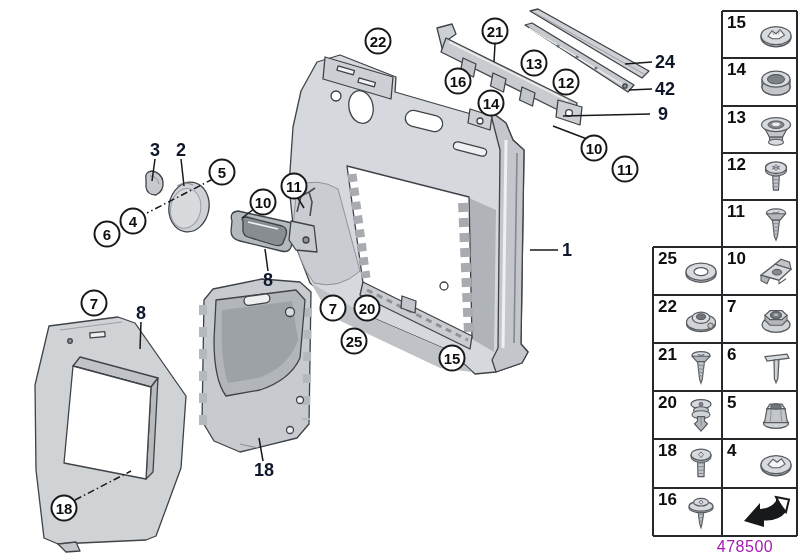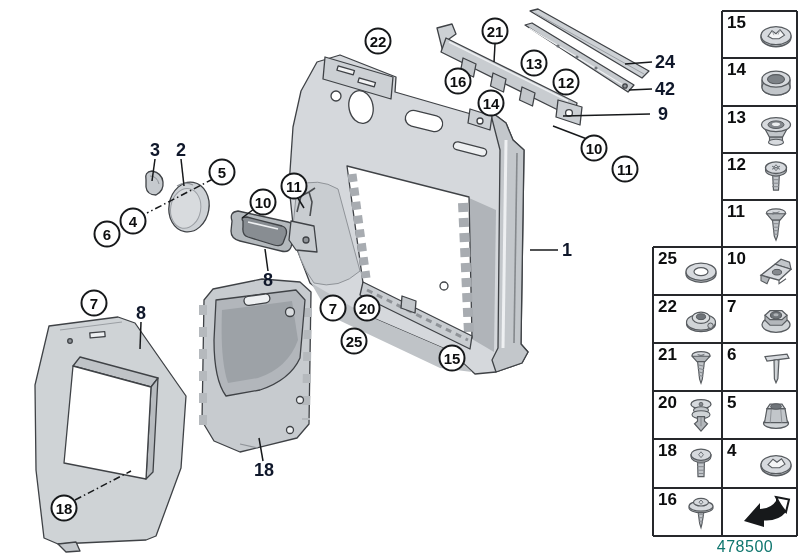--- a/index.html
+++ b/index.html
@@ -15,21 +15,21 @@
   
   .plabel{position:absolute;color:#0f172a;font-weight:bold;font-size:18px;
           transform:translate(-50%,-50%);z-index:30;white-space:nowrap;}
 
   
   .cell{position:absolute;box-sizing:border-box;background:#fff;z-index:10;}
   .cnum{position:absolute;top:1px;left:4px;font-weight:bold;font-size:17px;color:#0d0e0f;}
   .cicon{position:absolute;right:0px;top:50%;transform:translateY(-47%);width:40px;height:40px;}
   .cicon-wide{position:absolute;right:3px;top:50%;transform:translateY(-50%);width:52px;height:40px;}
   .docnum{position:absolute;left:695px;top:538px;width:100px;text-align:center;
-          font-size:16px;color:#0f766e;letter-spacing:0.5px;z-index:10;}
+          font-size:16px;color:#a21caf;letter-spacing:0.5px;z-index:10;}
 </style>
 </head>
 <body>
 
 <div class="stage">
 
   <svg width="0" height="0" style="position:absolute">
     <defs>
       <g id="sty"></g>
       <symbol id="i-lock-washer-icon" viewBox="0 0 40 40">

